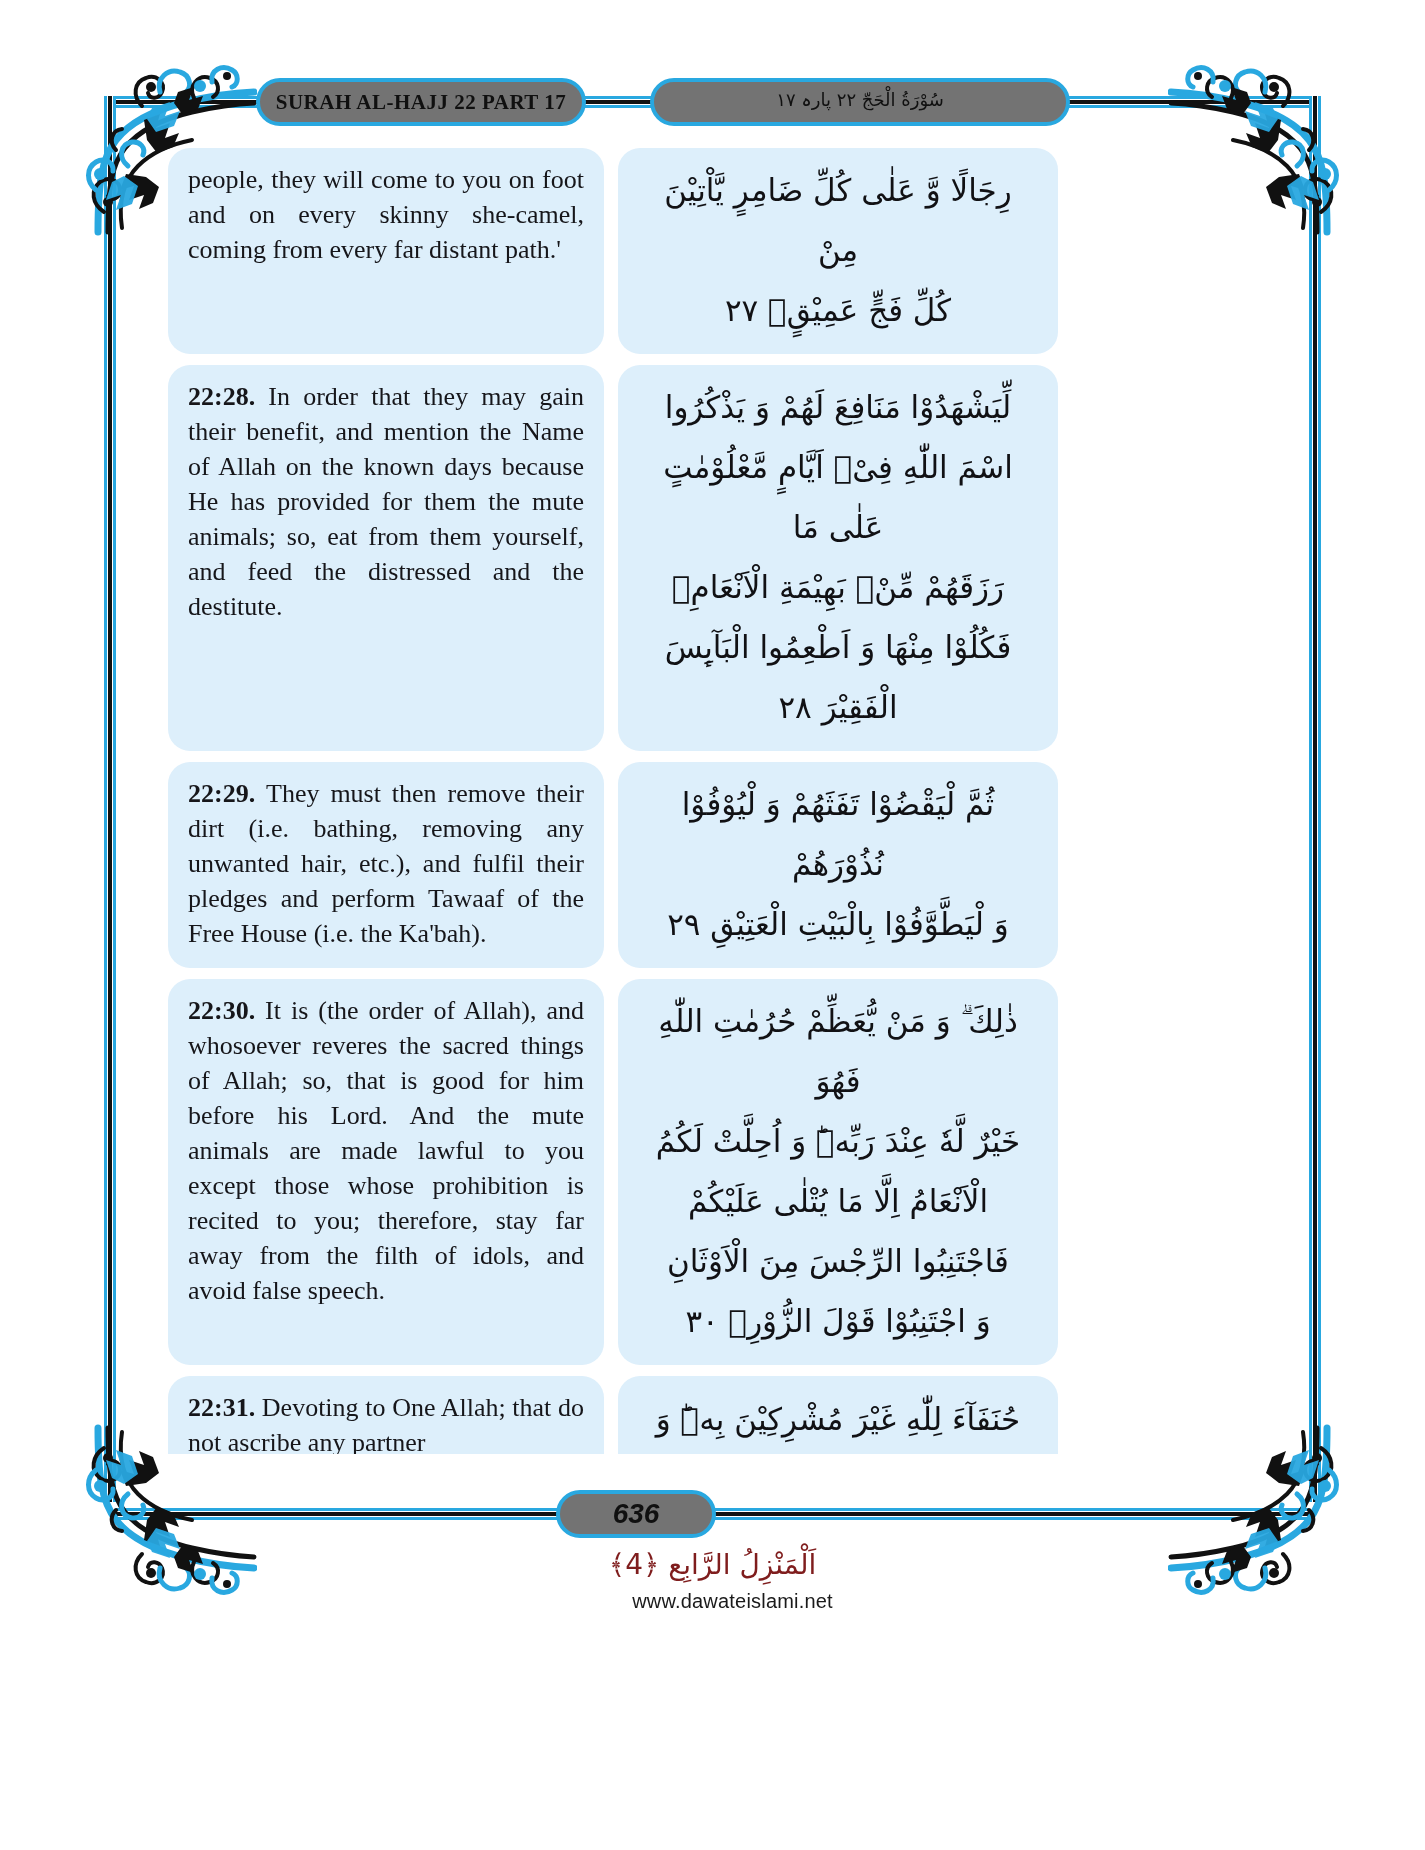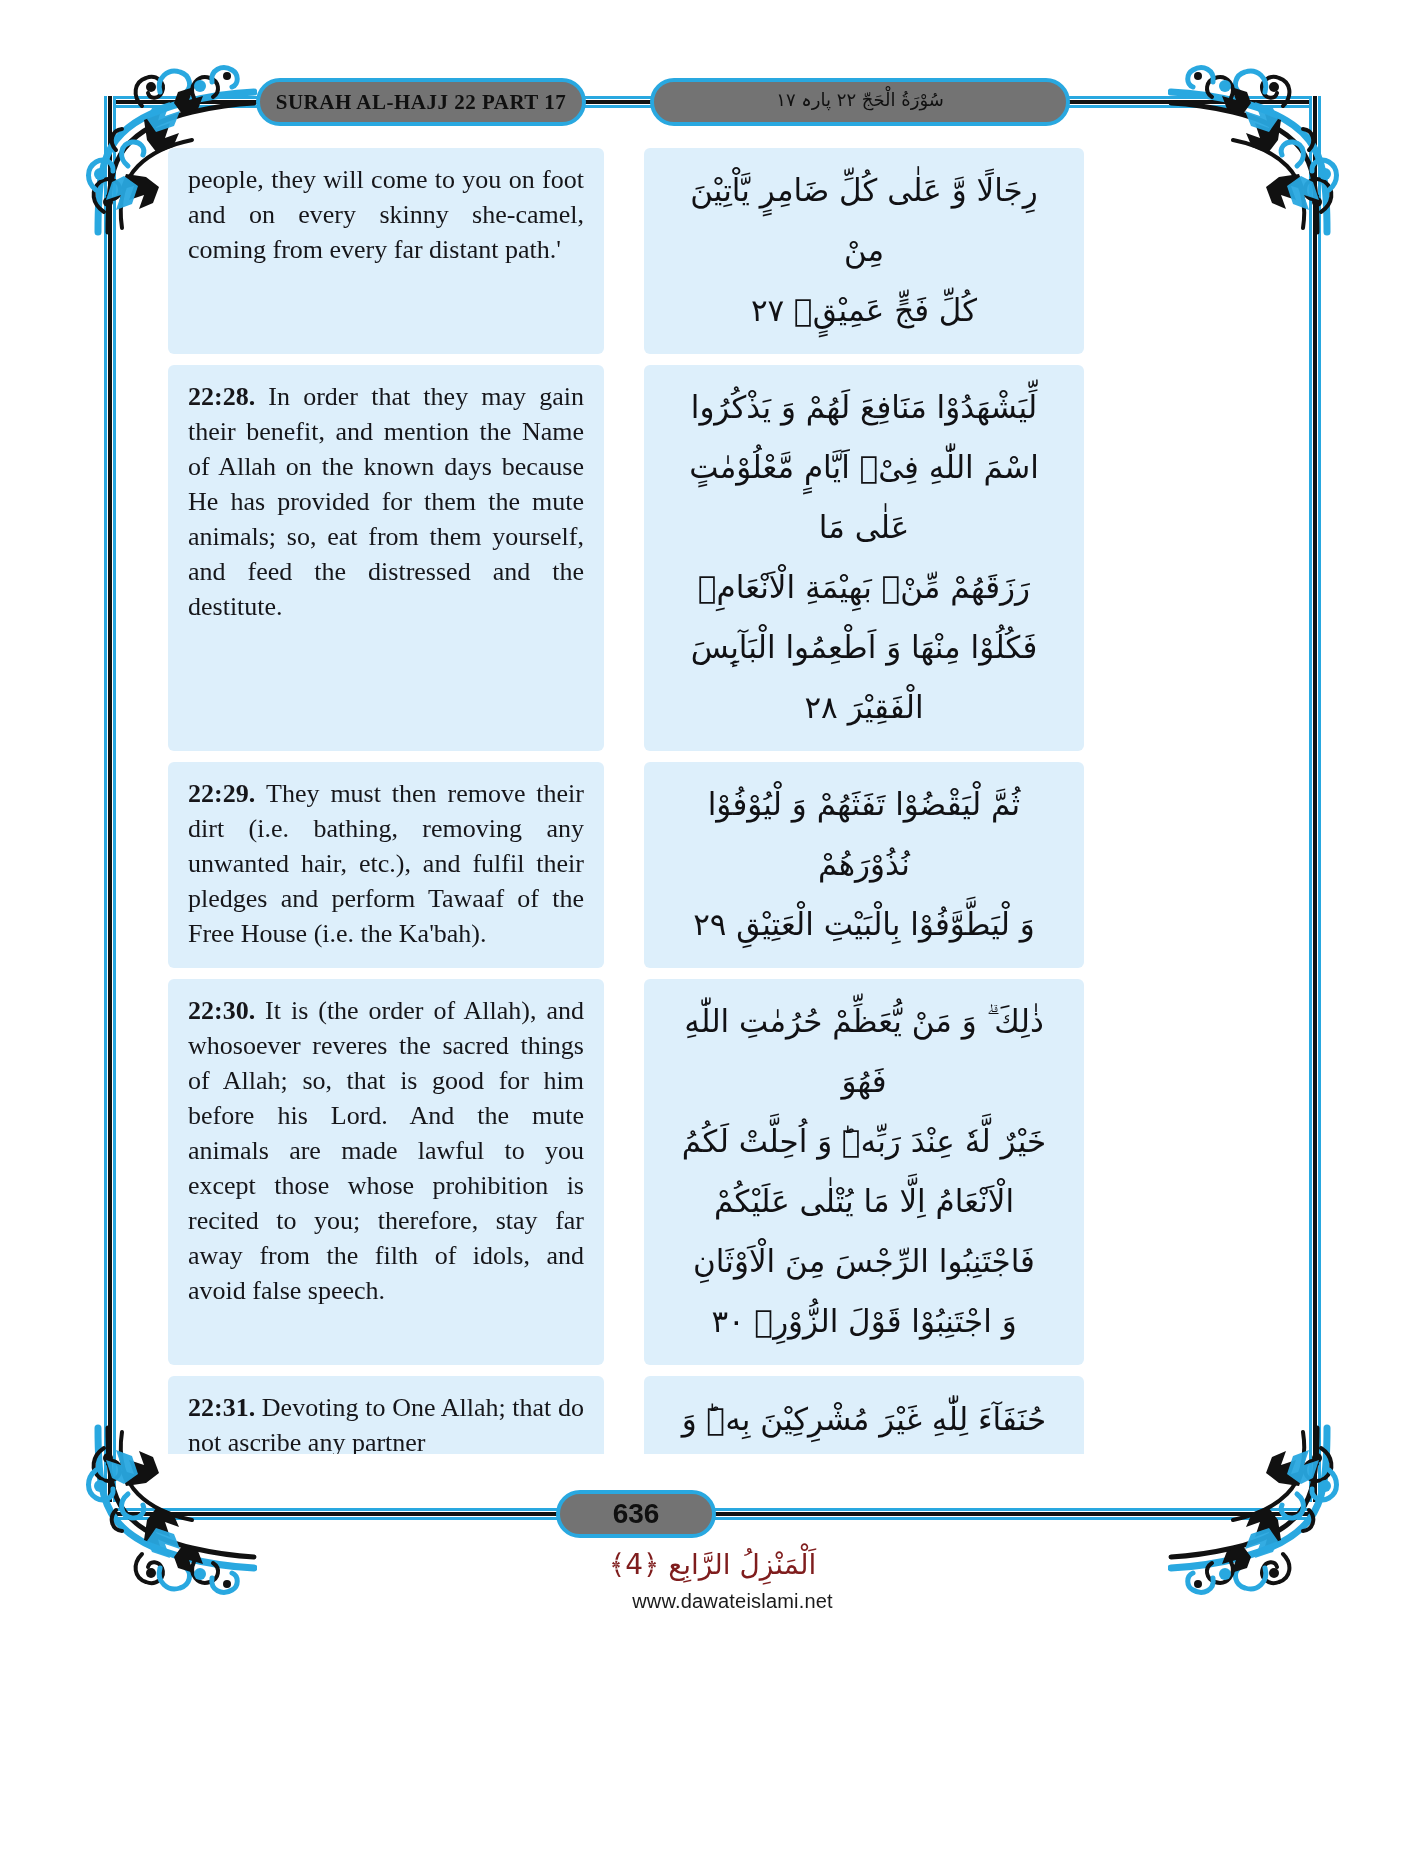--- a/index.html
+++ b/index.html
@@ -90,20 +90,21 @@
   }
   #pill-page {
     left: 446px; width: 160px;
     top: 0; height: 48px;
   }
   .page-number {
     font-family: "Liberation Sans", sans-serif;
     font-weight: bold;
     font-size: 28px;
     color: #101010;
+    font-style: italic;
   }
 
   #manzil {
     position: absolute;
     left: 0; right: 0;
     top: 1548px;
     text-align: center;
     font-family: "DejaVu Sans", sans-serif;
     font-size: 28px;
     color: #7f1d1d;
@@ -142,21 +143,21 @@
     width: 1090px;
     height: 1330px;
   }
   .verse-row {
     display: flex;
     gap: 14px;
     margin-bottom: 11px;
   }
   .panel {
     background: #ddeffb;
-    border-radius: 6px;
+    border-radius: 22px;
     box-sizing: border-box;
   }
   .panel.en {
     width: 436px;
     flex: 0 0 436px;
     padding: 14px 20px 14px 20px;
     text-align: justify;
     text-align-last: left;
     font-family: "Liberation Serif", serif;
     font-size: 26px;
@@ -171,21 +172,20 @@
     flex: 0 0 440px;
     padding: 12px 22px 14px 22px;
     direction: rtl;
     text-align: center;
     font-family: "DejaVu Sans", sans-serif;
     font-size: 31px;
     line-height: 60px;
     color: #111114;
     white-space: pre-line;
     overflow: hidden;
-    margin-left: 26px;
   }
 
   
   .verse-row.clipped .panel {
     border-bottom-left-radius: 0;
     border-bottom-right-radius: 0;
   }
 </style>
 </head>
 <body>

